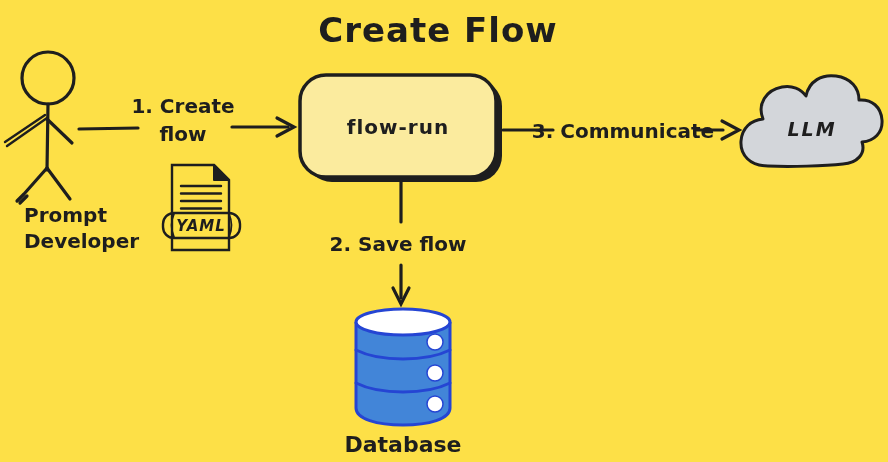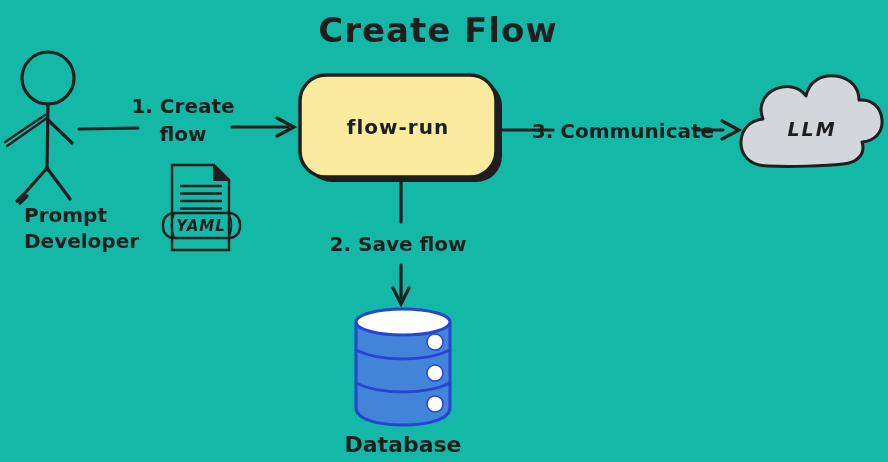--- a/index.html
+++ b/index.html
@@ -7,21 +7,21 @@
     padding: 0;
     background: #ffffff;
     width: 888px;
     height: 462px;
     overflow: hidden;
   }
   .canvas {
     position: relative;
     width: 888px;
     height: 462px;
-    background: #14b8a6;
+    background: #fde047;
     font-family: "DejaVu Sans", sans-serif;
   }
   svg text {
     font-family: "DejaVu Sans", sans-serif;
     fill: #1e1e1e;
     font-weight: 600;
   }
   .title-text {
     font-size: 34px;
     font-weight: 700;

